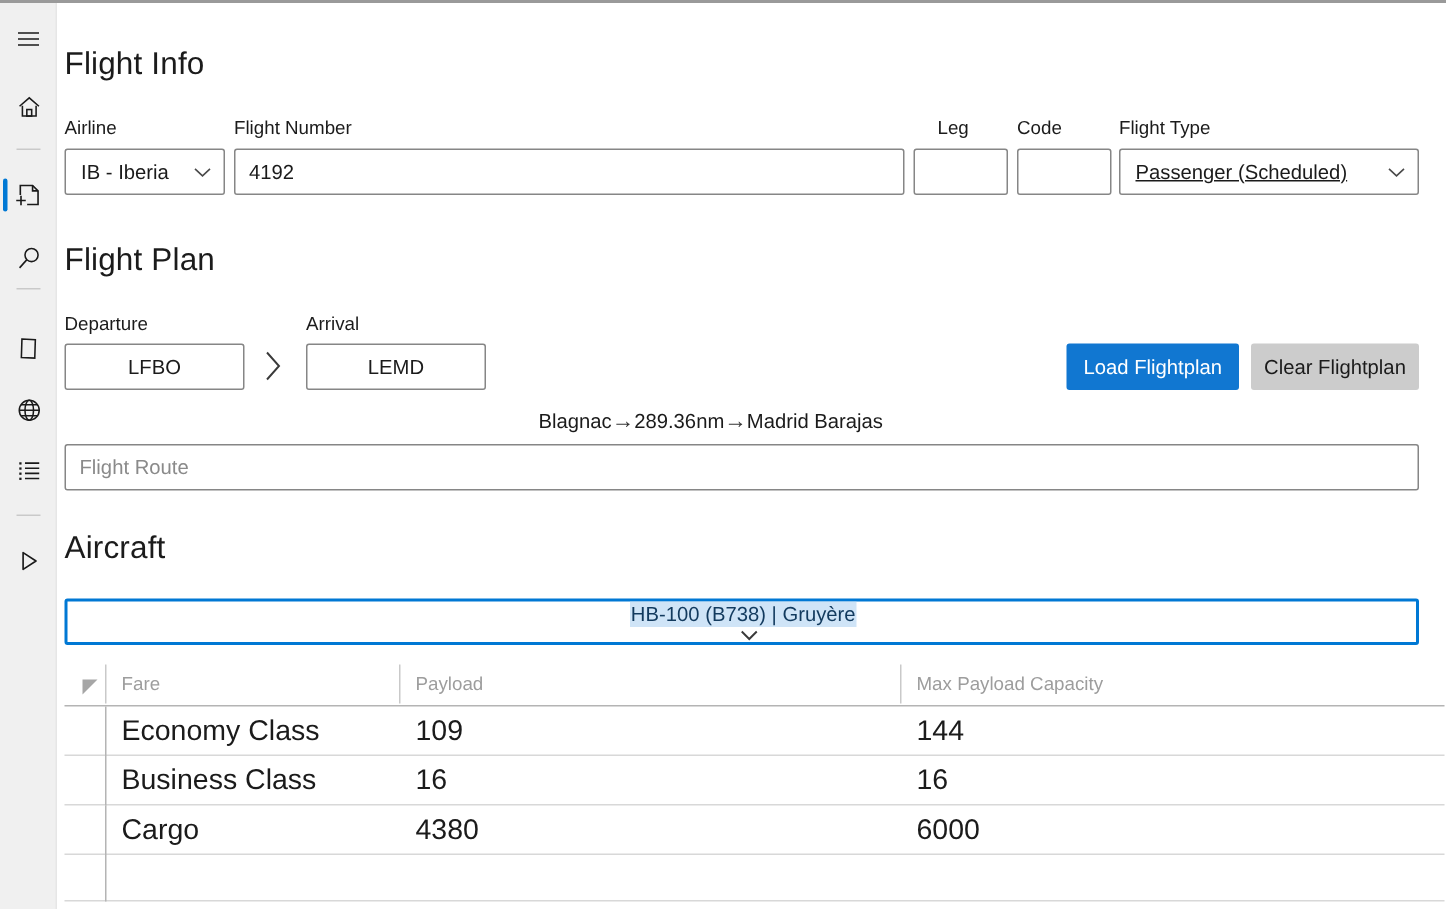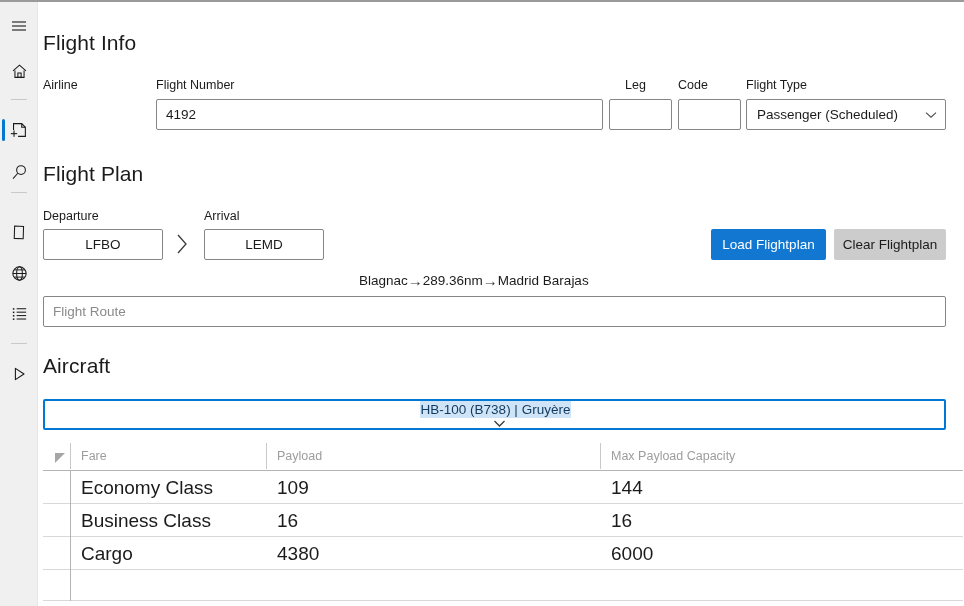--- a/index.html
+++ b/index.html
@@ -274,38 +274,44 @@
     <div class="nav-sep" style="top:97px"></div>
     <div class="nav-sep" style="top:190px"></div>
     <div class="nav-sep" style="top:341px"></div>
   </div>
 
   <div id="content">
 
     <div class="section-title" style="left:5px; top:13px;">Flight Info</div>
 
     <div class="field-label" style="left:5px; top:60px;">Airline</div>
+    <div class="combo" style="left:5px; top:81px; width:107px; height:31px;">
+      <span>IB - Iberia</span>
+      <svg class="chev" width="12" height="8" viewBox="0 0 12 8">
+        <path d="M1 1.6 L6 6.2 L11 1.6" fill="none" stroke="#4a4a4a" stroke-width="1.1"></path>
+      </svg>
+    </div>
 
     <div class="field-label" style="left:118px; top:60px;">Flight Number</div>
     <div class="tbox" style="left:118px; top:81px; width:447px; height:31px;">
       <span>4192</span>
     </div>
 
     <div class="field-label" style="left:571px; top:60px;margin-left:16px;">Leg</div>
     <div class="tbox" style="left:571px; top:81px; width:63px; height:31px;">
       <span></span>
     </div>
 
     <div class="field-label" style="left:640px; top:60px;">Code</div>
     <div class="tbox" style="left:640px; top:81px; width:63px; height:31px;">
       <span></span>
     </div>
 
     <div class="field-label" style="left:708px; top:60px;">Flight Type</div>
-    <div class="combo" style="left:708px; top:81px; width:200px; height:31px;">
+    <div class="combo" style="left:708px; top:81px; width:200px; height:31px;text-decoration:underline;">
       <span>Passenger (Scheduled)</span>
       <svg class="chev" width="12" height="8" viewBox="0 0 12 8">
         <path d="M1 1.6 L6 6.2 L11 1.6" fill="none" stroke="#4a4a4a" stroke-width="1.1"></path>
       </svg>
     </div>
 
     <div class="section-title" style="left:5px; top:144px;">Flight Plan</div>
 
     <div class="field-label" style="left:5px; top:191px;">Departure</div>
     <div class="tbox center" style="left:5px; top:211px; width:120px; height:31px;">

